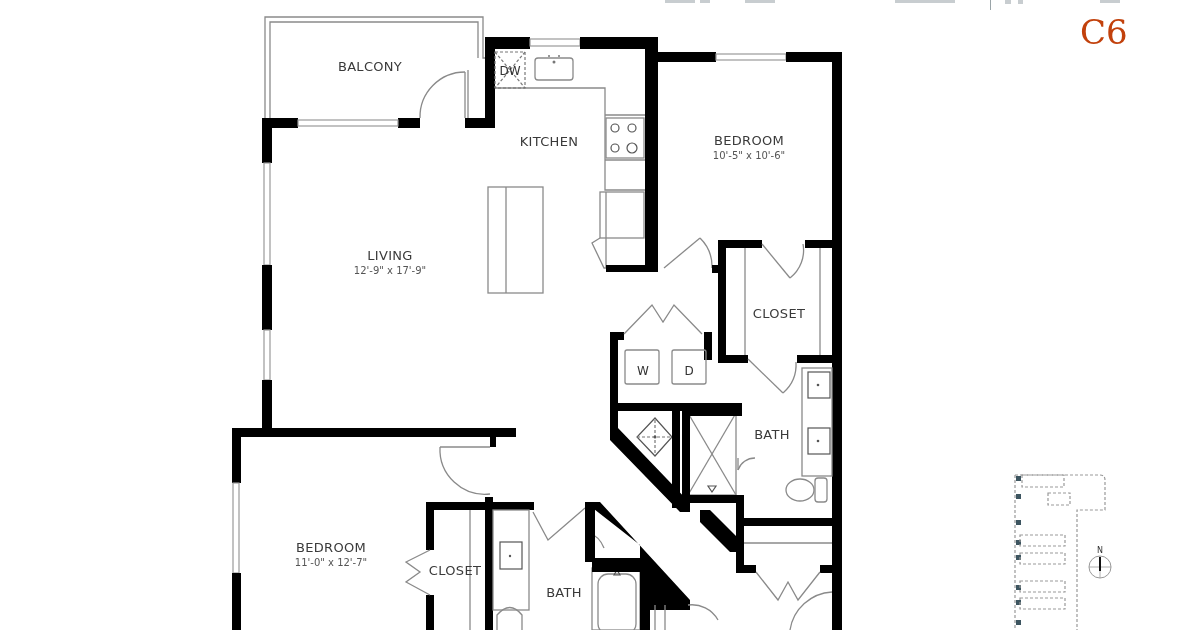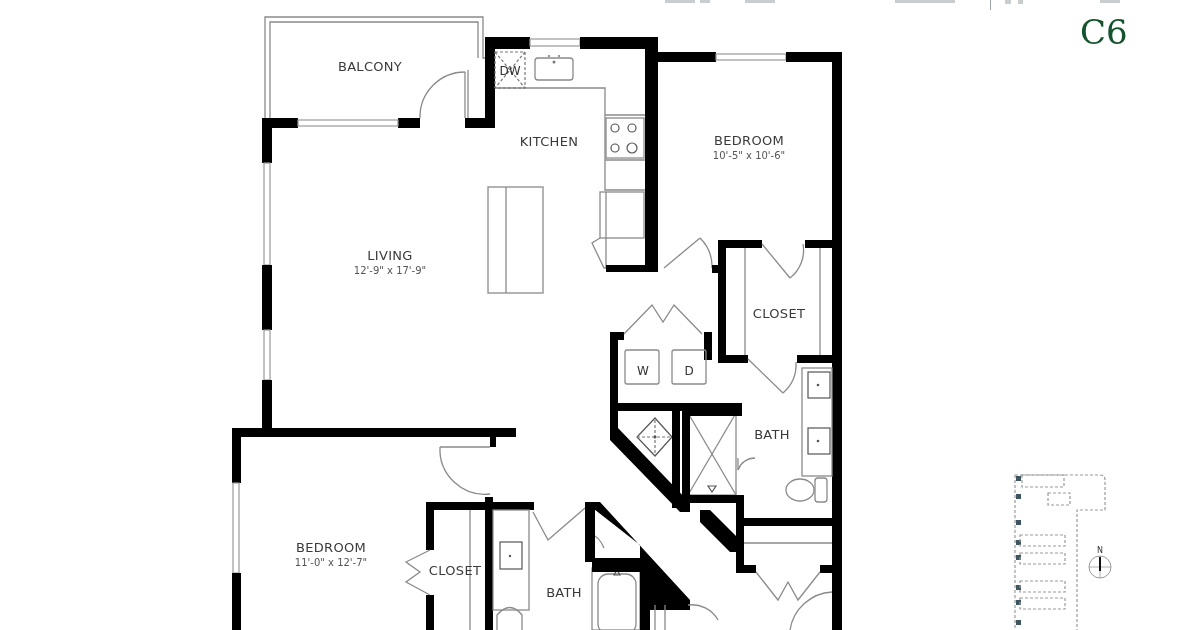--- a/index.html
+++ b/index.html
@@ -1,18 +1,18 @@
 <!DOCTYPE html>
 <html><head>
   <meta charset="utf-8">
   <style>
     html, body { margin: 0; padding: 0; background: #ffffff; }
     body { width: 1200px; height: 630px; overflow: hidden; position: relative; font-family: "DejaVu Sans", sans-serif; }
     #plan { position: absolute; left: 0; top: 0; width: 1200px; height: 630px; }
-    .unit-code { position: absolute; left: 1080px; top: 12px; font-family: "DejaVu Serif", serif; font-size: 34px; color: #14532d; letter-spacing: 0px; font-weight: normal; }
+    .unit-code { position: absolute; left: 1080px; top: 12px; font-family: "DejaVu Serif", serif; font-size: 34px; color: #c2410c; letter-spacing: 0px; font-weight: normal; }
     .hf-bar { position: absolute; left: 990px; top: -2px; width: 1px; height: 12px; background: #9aa4a8; }
     .room-label { font-family: "DejaVu Sans", sans-serif; font-size: 13px; fill: #3a3a3a; letter-spacing: 0.3px; }
     .room-dim { font-family: "DejaVu Sans", sans-serif; font-size: 10px; fill: #555555; }
     .fixture-label { font-family: "DejaVu Sans", sans-serif; font-size: 12px; fill: #333333; }
     .wall { fill: #000000; }
     .thin { fill: none; stroke: #8a8a8a; stroke-width: 1.3; }
     .thin-dark { fill: none; stroke: #555555; stroke-width: 1.2; }
     .dash { fill: none; stroke: #777777; stroke-width: 1.2; stroke-dasharray: 3 2; }
     .window { fill: #ffffff; stroke: #9a9a9a; stroke-width: 1.2; }
     .keyplan-wall { fill: none; stroke: #999999; stroke-width: 1.2; stroke-dasharray: 3 2; }

